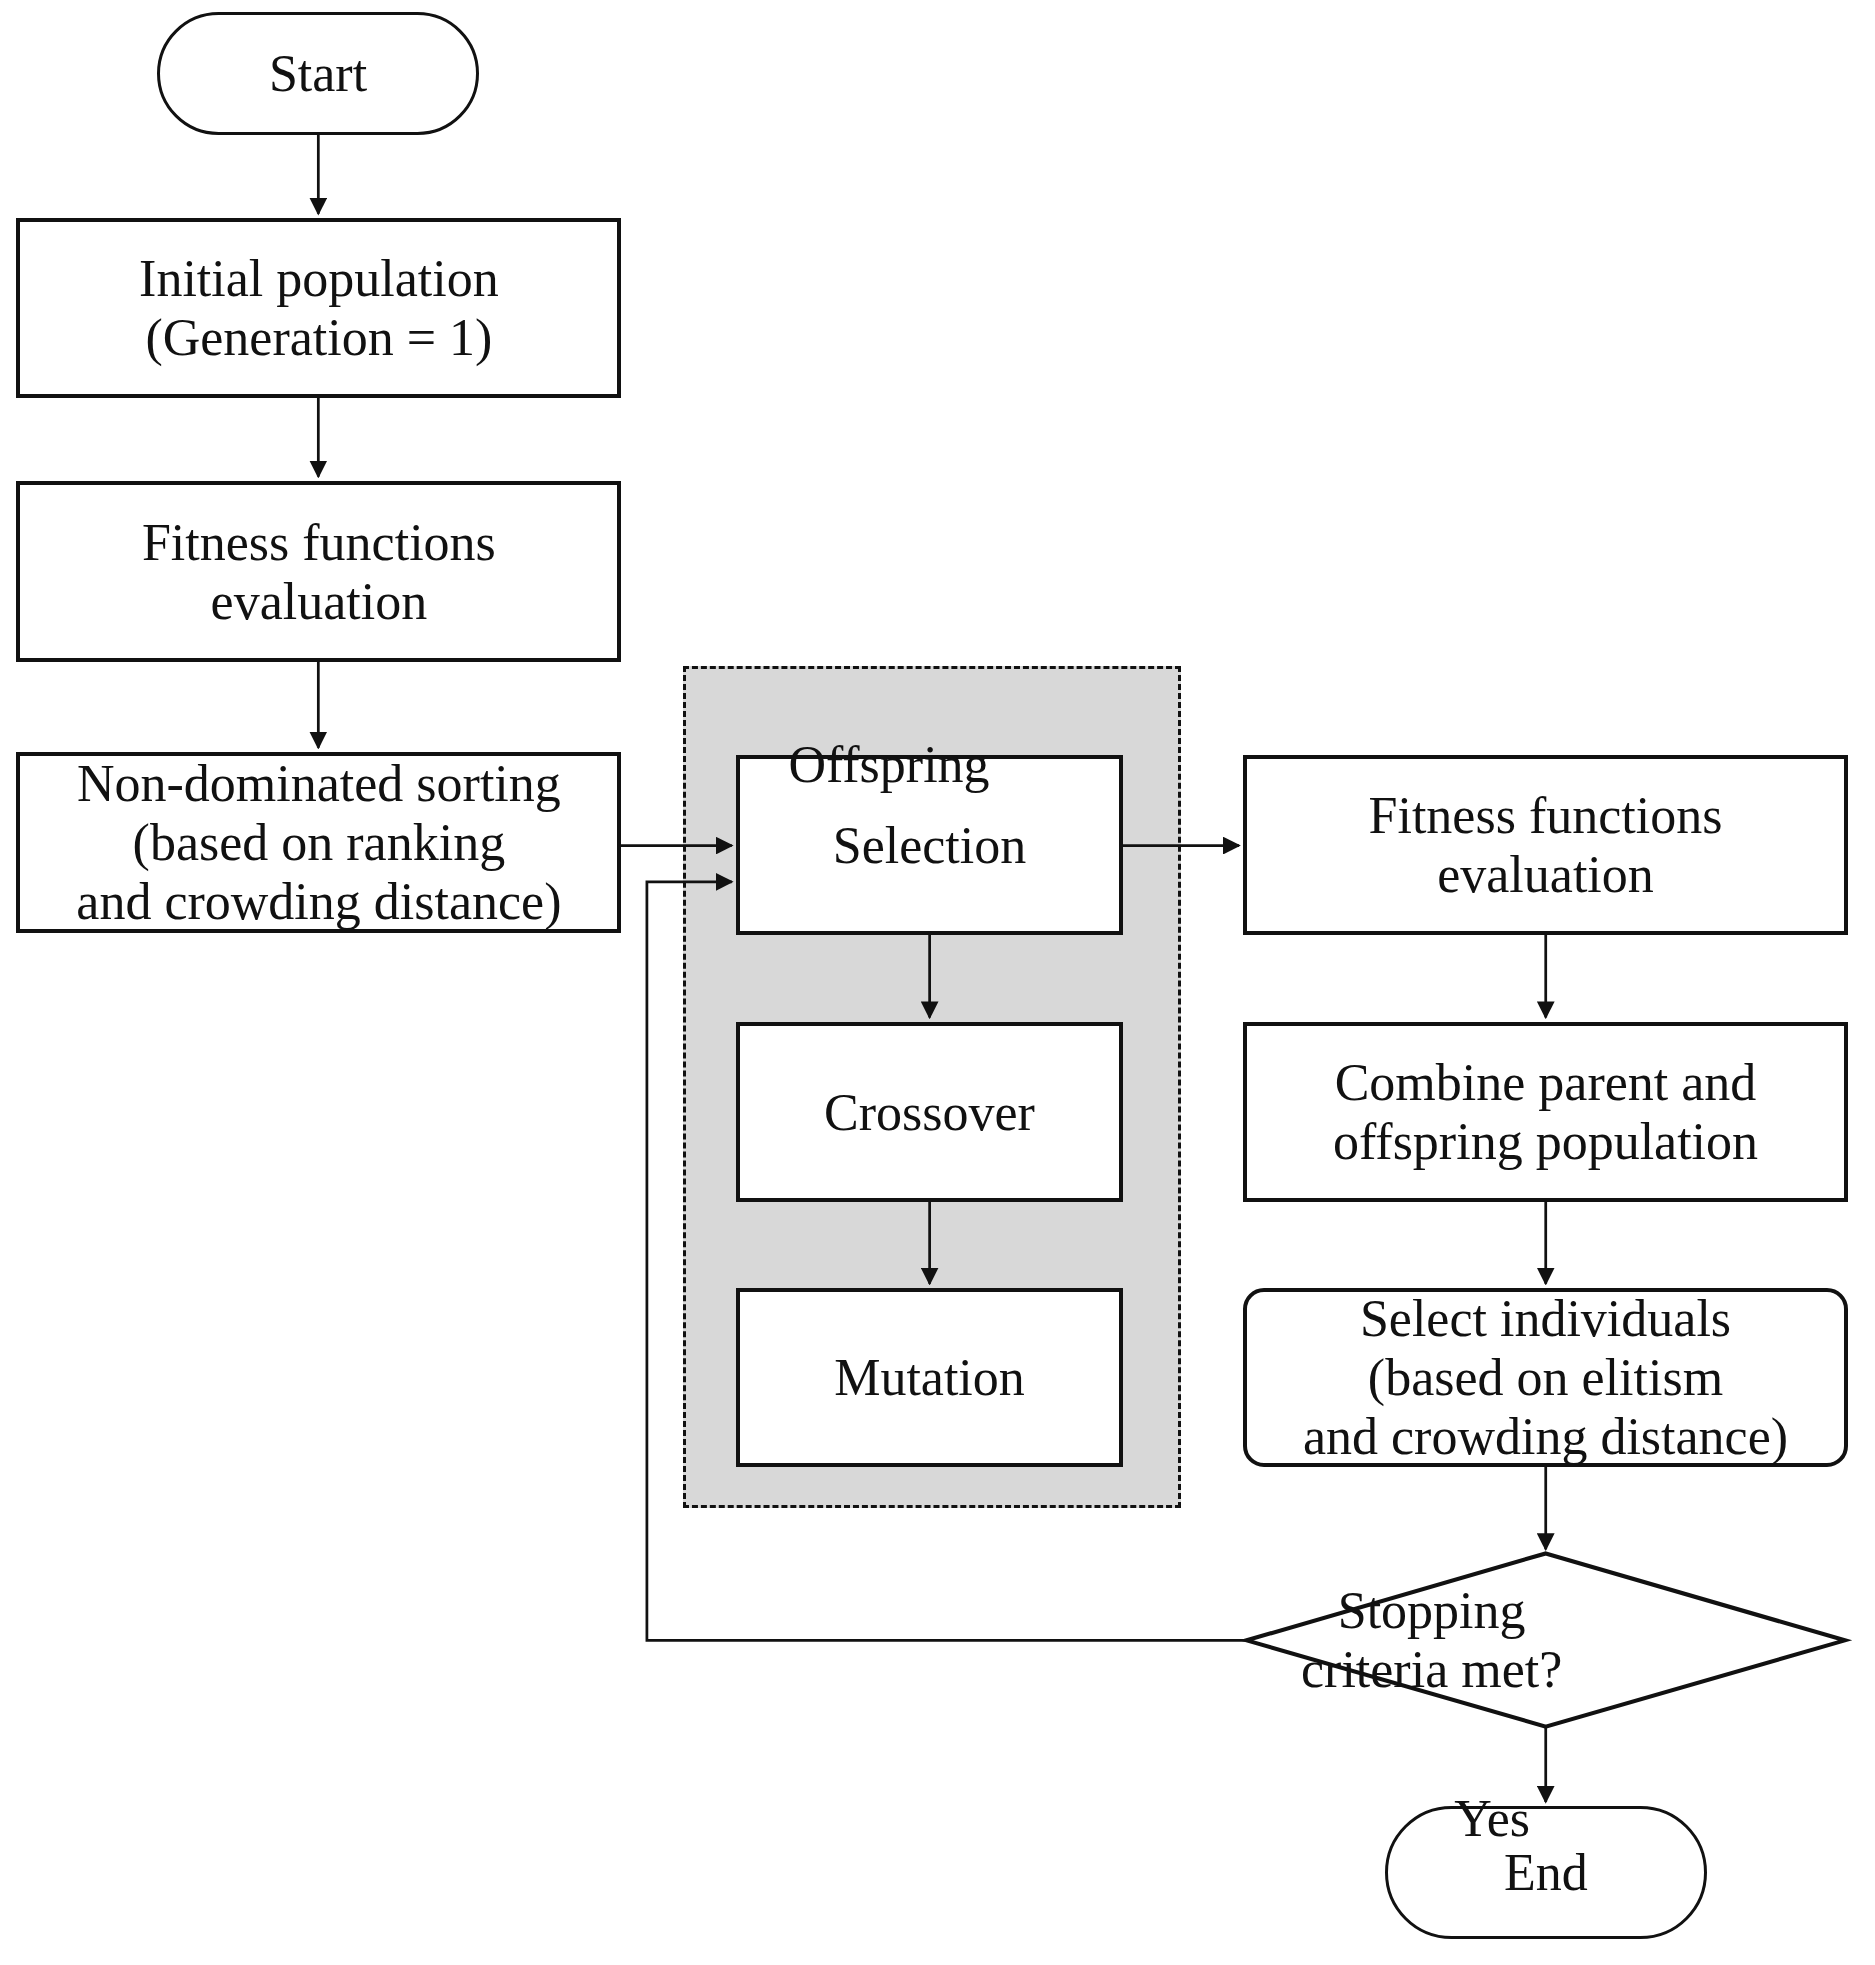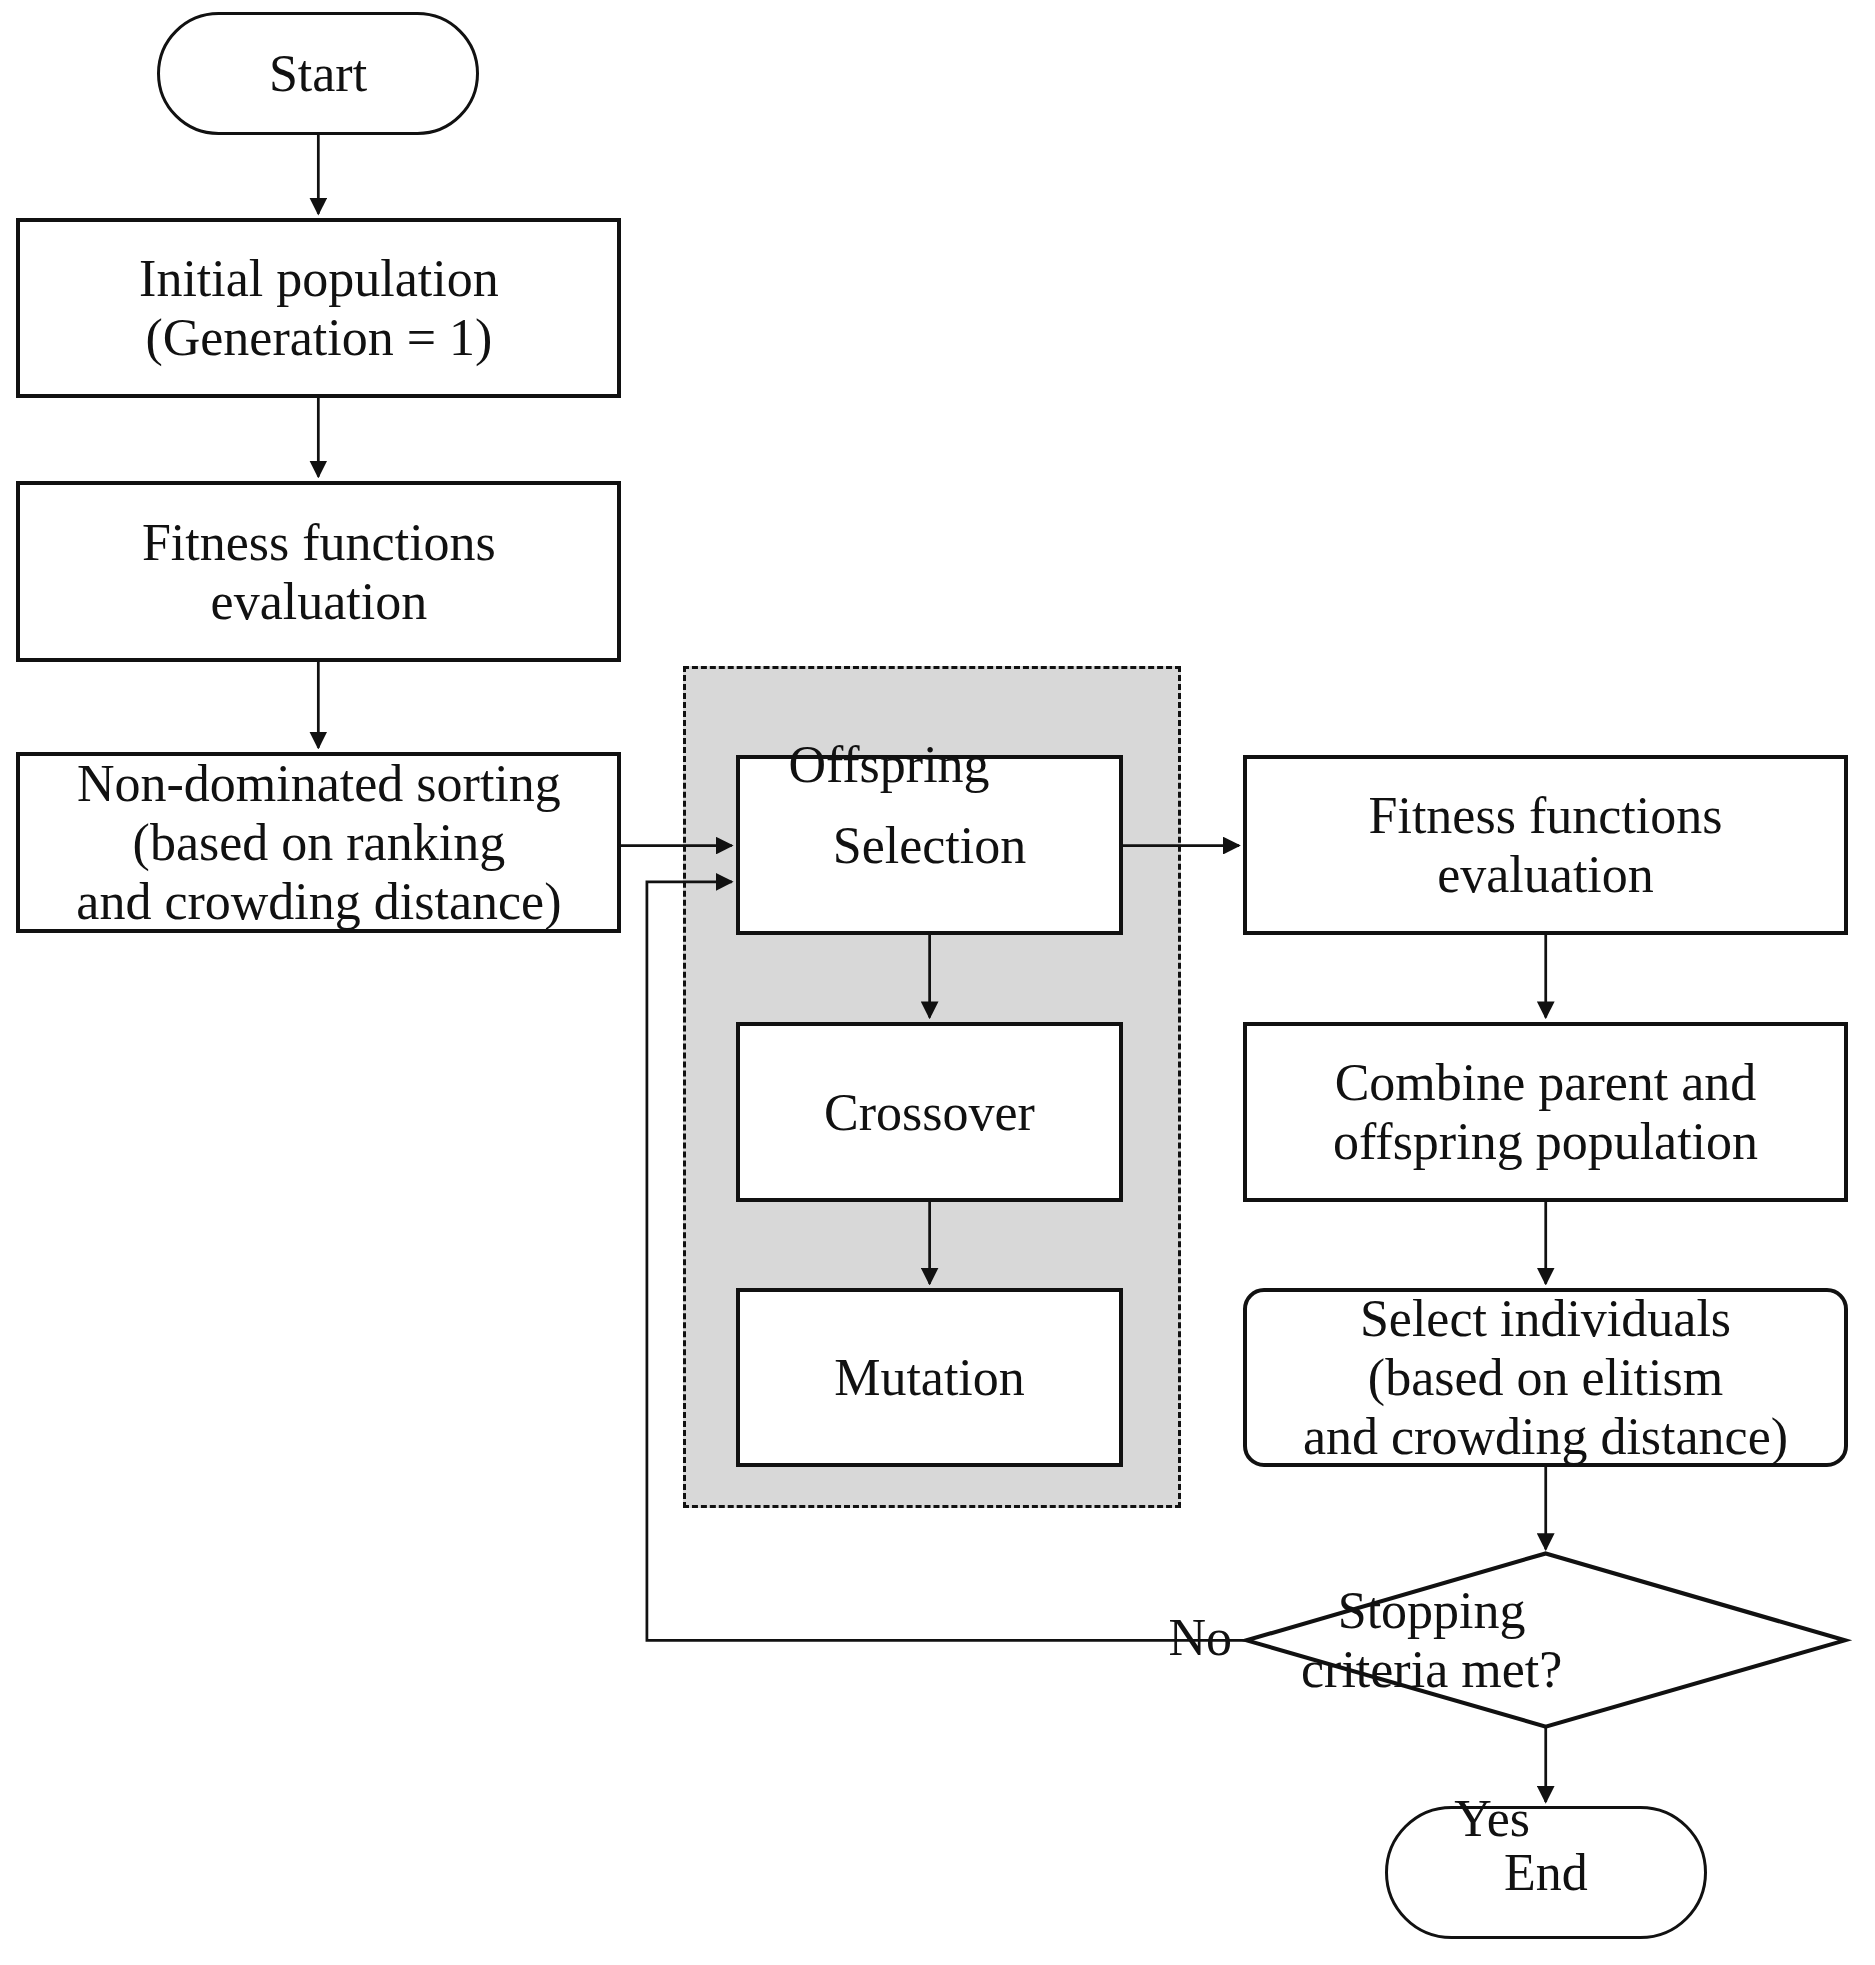--- a/index.html
+++ b/index.html
@@ -165,22 +165,19 @@
 
   <div class="diamond-label" style="left:1301px; top:1561px; width:490px; height:157px;">
     <span>Stopping
 criteria met?</span>
   </div>
 
   <div class="node stadium" style="left:1385px; top:1806px; width:322px; height:133px;">
     <span>End</span>
   </div>
 
-  <div class="floating-label right-label" style="left:1068px; top:1549px; width:164px;">
-    <span>No</span>
-  </div>
 
   <div class="floating-label right-label" style="left:1369px; top:1730px; width:161px;">
     <span>Yes</span>
   </div>
 
 </div>
 
 
 </body></html>

